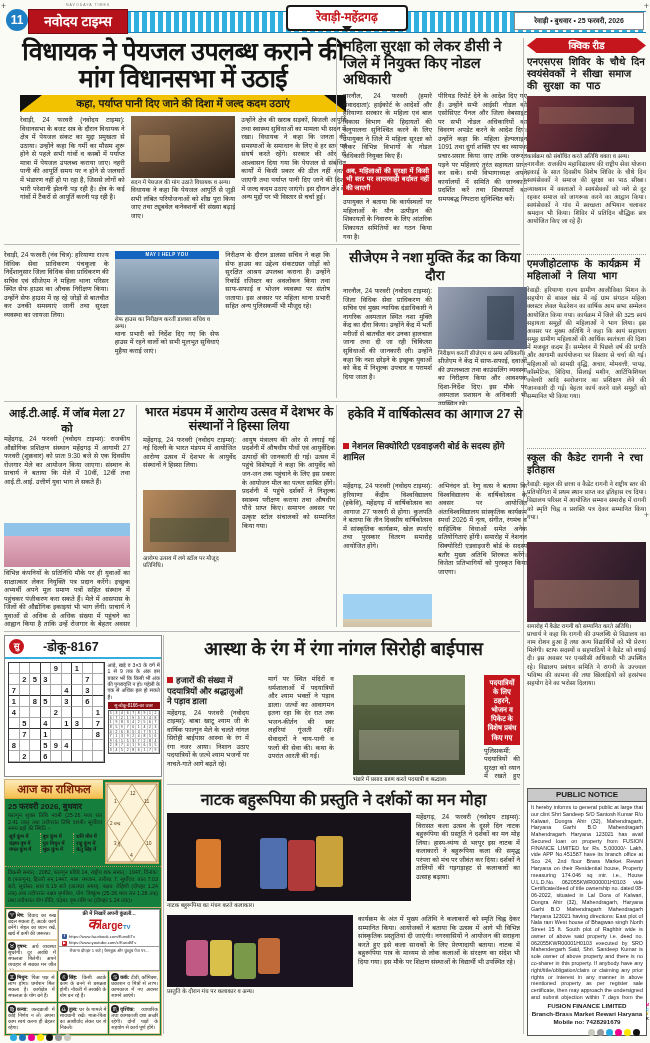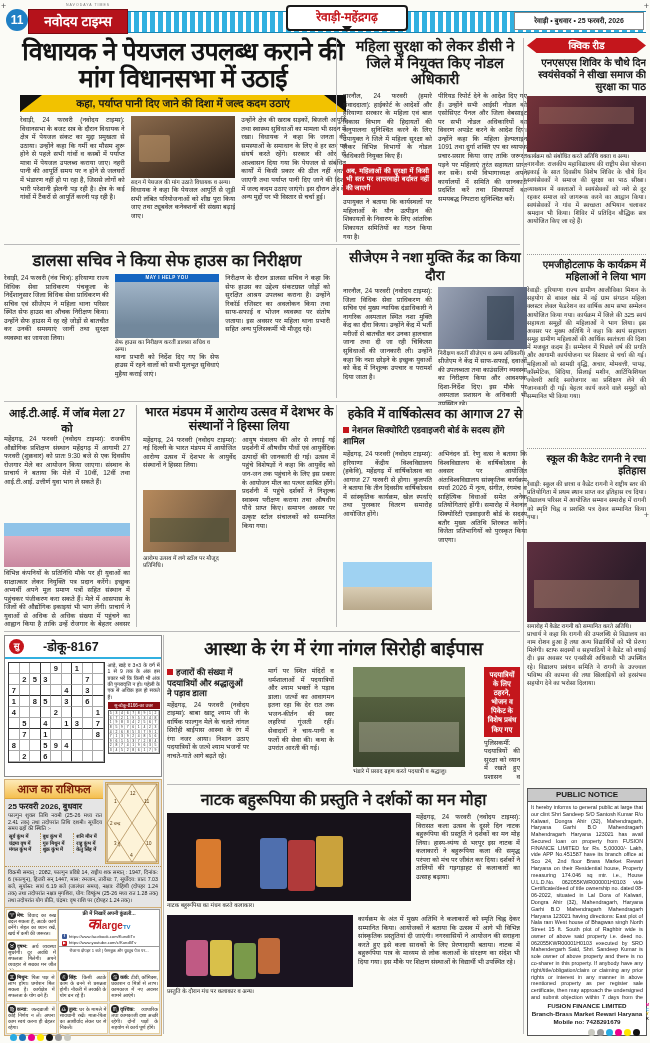--- a/index.html
+++ b/index.html
@@ -37,31 +37,31 @@
   #lead-strip{position:relative;margin-top:4px;height:17px;background:#f2c200;text-align:center;
               font-weight:bold;font-size:10.5px;line-height:17px;overflow:hidden;}
   #lead-strip::before{content:"";position:absolute;left:0;top:0;border-top:17px solid #111;border-right:22px solid transparent;}
   #lead-strip::after{content:"";position:absolute;right:0;top:0;border-top:17px solid #111;border-left:22px solid transparent;}
   #lead-body{margin-top:4px;height:120px;}
   #lead-photo{height:62px;background:linear-gradient(155deg,#8a6a4c,#5a4330 55%,#32241a);}
   #lead-photo::after{content:"";position:absolute;left:8%;top:30%;width:30%;height:45%;background:#c9a070;opacity:.5;border-radius:2px;}
 
   
   #dc{left:336px;top:38px;width:184px;height:204px;border-left:1px solid #b9b9b9;padding-left:6px;}
-  #dc-h{font-size:14.5px;line-height:1.15;font-weight:900;text-align:center;}
+  #dc-h{font-size:14.5px;line-height:1.15;font-weight:900;text-align:left;}
   #dc-body{margin-top:4px;height:160px;}
   #dc-callout{background:#c4161c;color:#fff;font-size:6.6px;font-weight:bold;line-height:1.3;
               padding:3px;margin:3px 0;text-align:justify;}
 
   
   #rail-div{left:523px;top:38px;height:996px;border-left:1px solid #b9b9b9;}
   #rail{left:527px;top:38px;width:119px;height:744px;overflow:hidden;}
   #qr-ribbon{height:15px;background:#c4161c;color:#fff;font-weight:bold;font-size:10px;line-height:15px;
              text-align:center;clip-path:polygon(0 50%,8% 0,92% 0,100% 50%,92% 100%,8% 100%);}
-  .qr-h{font-size:10px;line-height:1.2;font-weight:900;text-align:right;margin:4px 0 3px;}
+  .qr-h{font-size:10px;line-height:1.2;font-weight:900;text-align:left;margin:4px 0 3px;font-family:Liberation Mono, monospace;}
   #qr1-photo{height:56px;background:linear-gradient(120deg,#74333a,#41202c 70%);}
   #qr1-photo::after{content:"";position:absolute;left:10%;top:20%;width:80%;height:30%;background:#a8786a;opacity:.4;}
   #qr3-photo{height:80px;background:linear-gradient(120deg,#5d2f3f,#2f1d2a 75%);}
   #qr3-photo::after{content:"";position:absolute;left:6%;top:48%;width:88%;height:34%;background:#b89078;opacity:.45;}
   .qr-body{font-size:6.2px;line-height:1.32;text-align:justify;overflow:hidden;}
 
   
   #pn{left:527px;top:788px;width:118px;height:246px;border:1px solid #555;background:#fff;overflow:hidden;}
   #pn-hdr{background:#c9c9c9;font-weight:bold;font-size:8px;text-align:center;line-height:12px;border-bottom:1px solid #555;}
   #pn-body{font-size:5.35px;line-height:1.27;text-align:justify;padding:2px 3px;height:196px;overflow:hidden;}
@@ -83,21 +83,21 @@
   
   #iti{left:4px;top:405px;width:126px;height:222px;overflow:hidden;}
   #iti-h{font-size:11px;font-weight:900;text-align:center;}
   #iti-photo{height:44px;margin:2px 0;background:linear-gradient(#8fc3e8 0 30%,#e3aebf 30%,#c9889f);}
   #bharat{left:136px;top:405px;width:192px;height:222px;border-left:1px solid #b9b9b9;padding-left:6px;overflow:hidden;}
   #bharat-h{font-size:12.5px;line-height:1.15;font-weight:900;text-align:center;}
   #bharat-photo{height:62px;margin:2px 0;background:linear-gradient(120deg,#b78a5c,#7a6046 70%);}
   #bharat-photo::after{content:"";position:absolute;left:8%;top:45%;width:84%;height:40%;background:#3c4a32;opacity:.5;}
   #hkv{left:336px;top:405px;width:184px;height:222px;border-left:1px solid #b9b9b9;padding-left:6px;overflow:hidden;}
   #hkv-h{font-size:12.5px;font-weight:900;text-align:center;}
-  #hkv-sub{font-size:8.8px;font-weight:bold;line-height:1.25;margin:3px 0;}
+  #hkv-sub{font-size:8.8px;font-weight:bold;line-height:1.25;margin:19px 0;}
   #hkv-sub::before{content:"";display:inline-block;width:6px;height:6px;background:#c4161c;margin-right:3px;}
   #hkv-photo{height:48px;margin:2px 0;background:linear-gradient(#9fd2f2 0 52%,#d9cdb4 52%,#b9a98c);}
 
   
   #sud{left:4px;top:635px;width:156px;height:140px;border:1px solid #8a8a8a;background:#fff;overflow:hidden;}
   #sud-head{display:flex;align-items:center;gap:3px;padding:2px 4px;border-bottom:2px solid #31b0e0;}
   #sud-circ{width:15px;height:15px;border-radius:50%;background:#c4161c;color:#fff;font-weight:bold;
             font-size:8.5px;line-height:15px;text-align:center;flex:0 0 auto;}
   #sud-title{font-weight:900;font-size:12.5px;margin-left:16px;}
   #sud-wrap{display:flex;gap:3px;padding:3px;}
@@ -107,21 +107,21 @@
             text-align:center;line-height:11px;background:#fff;}
   .sud-cell.br{border-right:1.5px solid #333;}
   .sud-cell.bb{border-bottom:1.5px solid #333;}
   #sud-side{width:53px;font-size:5.1px;line-height:1.25;text-align:justify;}
   #sud-ans-h{background:#8b0f14;color:#fff;font-size:4.6px;text-align:center;margin-top:2px;line-height:7px;}
   #sudoku-mini{display:grid;grid-template-columns:repeat(9,5.6px);grid-template-rows:repeat(9,4.6px);
                border:1px solid #555;margin-top:1px;}
   .mini-cell{font-size:3.4px;text-align:center;line-height:4.6px;color:#222;border-right:.5px solid #ccc;border-bottom:.5px solid #ccc;}
 
   
-  #rf{left:4px;top:779px;width:156px;height:255px;border:1px solid #d3b078;background:#e5e5e5;overflow:hidden;}
+  #rf{left:4px;top:779px;width:156px;height:255px;border:1px solid #d3b078;background:#15803d;overflow:hidden;}
   #rf-top{position:relative;height:86px;}
   #rf-head{width:98px;background:linear-gradient(#fdeab8,#f5bf4f);text-align:center;
            font-weight:900;font-size:11.5px;color:#7a1d05;line-height:18px;border-bottom:1px solid #e0a83c;}
   #rf-date{font-weight:bold;font-size:8px;padding:1px 3px;}
   #rf-tithi{font-size:5.3px;line-height:1.25;padding:0 3px;width:94px;text-align:justify;}
   #planets-row{display:flex;width:100px;padding:1px 2px;}
   .pl-col{flex:1;font-size:5px;line-height:1.35;border-right:1px dotted #b59355;padding:0 2px;font-weight:bold;}
   .pl-col:last-child{border-right:0;}
   #rf-kundli{position:absolute;right:2px;top:2px;width:52px;height:80px;background:#fdf3d8;border:1px solid #cfa85e;}
   #rf-panch{font-size:5.3px;line-height:1.3;text-align:justify;padding:2px 3px;height:36px;border-top:1px dotted #b59355;}
@@ -140,21 +140,21 @@
   #zod-grid{position:absolute;left:1px;top:63px;width:154px;display:grid;grid-template-columns:repeat(3,1fr);gap:1px;}
   .zod{font-size:4.9px;line-height:1.25;text-align:justify;border:1px solid #e4cfa0;background:#fffef9;
        padding:1px;height:27px;overflow:hidden;}
   .zod-ic{display:inline-block;width:8px;height:8px;border-radius:50%;background:#222;color:#fff;
           font-size:5.5px;line-height:8px;text-align:center;margin-right:1px;}
 
   
   #lrail-div{left:163px;top:635px;height:399px;border-left:1px solid #b9b9b9;}
   #aastha{left:167px;top:635px;width:353px;height:146px;overflow:hidden;}
   #aastha-h{font-size:18.5px;font-weight:900;text-align:center;}
-  #aastha-body{margin-top:7px;display:flex;gap:19px;height:118px;overflow:hidden;}
+  #aastha-body{margin-top:15px;display:flex;gap:19px;height:118px;overflow:hidden;}
   .a-sub{font-size:8.4px;font-weight:bold;line-height:1.25;margin-bottom:2px;}
   .a-sub::before{content:"";display:inline-block;width:6px;height:6px;background:#c4161c;margin-right:3px;}
   #aastha-photo{height:100px;background:linear-gradient(#77875f 0 30%,#55603f 30%,#3c452e);}
   #aastha-photo::after{content:"";position:absolute;left:5%;top:55%;width:90%;height:30%;background:#d8d2c0;opacity:.35;}
   #a-redbox{background:#c4161c;color:#fff;font-size:7px;font-weight:bold;text-align:center;line-height:1.3;padding:3px 2px;margin-bottom:2px;}
 
   
   #div-h4{left:167px;top:784px;width:353px;border-top:1px solid #b9b9b9;}
   #natak{left:167px;top:788px;width:353px;height:246px;overflow:hidden;}
   #natak-h{font-size:16px;font-weight:900;text-align:center;}
@@ -245,21 +245,20 @@
     <div class="pn-f">FUSION FINANCE LIMITED</div>
     <div class="pn-f">Branch-Brass Market Rewari Haryana</div>
     <div class="pn-f">Mobile no: 7428291679</div>
   </div>
 
   <div class="abs hr-div" id="div-h1"></div>
   <div class="abs hr-div" id="div-h2"></div>
   <div class="abs hr-div" id="div-h3"></div>
 
   <div class="abs" id="dalsa">
-    <div id="dalsa-h">डालसा सचिव ने किया सेफ हाउस का निरीक्षण</div>
     <div id="dalsa-body" class="flexrow">
       <div class="col body-txt">रेवाड़ी, 24 फरवरी (नंव चित्र): हरियाणा राज्य विधिक सेवा प्राधिकरण पंचकूला के निर्देशानुसार जिला विधिक सेवा प्राधिकरण की सचिव एवं सीजेएम ने महिला थाना परिसर स्थित सेफ हाउस का औचक निरीक्षण किया। उन्होंने सेफ हाउस में रह रहे जोड़ों से बातचीत कर उनकी समस्याएं जानीं तथा सुरक्षा व्यवस्था का जायजा लिया।</div>
       <div class="col">
         <div id="dalsa-photo" class="ph">
           <div id="mihy">MAY I HELP YOU</div>
         </div>
         <div class="cap">सेफ हाउस का निरीक्षण करतीं डालसा सचिव व अन्य।</div>
         <div class="body-txt" style="height:40px;">थाना प्रभारी को निर्देश दिए गए कि सेफ हाउस में रहने वालों को सभी मूलभूत सुविधाएं मुहैया कराई जाएं।</div>
       </div>
       <div class="col body-txt">निरीक्षण के दौरान डालसा सचिव ने कहा कि सेफ हाउस का उद्देश्य संकटग्रस्त जोड़ों को सुरक्षित आश्रय उपलब्ध कराना है। उन्होंने रिकॉर्ड रजिस्टर का अवलोकन किया तथा साफ-सफाई व भोजन व्यवस्था पर संतोष जताया। इस अवसर पर महिला थाना प्रभारी सहित अन्य पुलिसकर्मी भी मौजूद रहे।</div>

